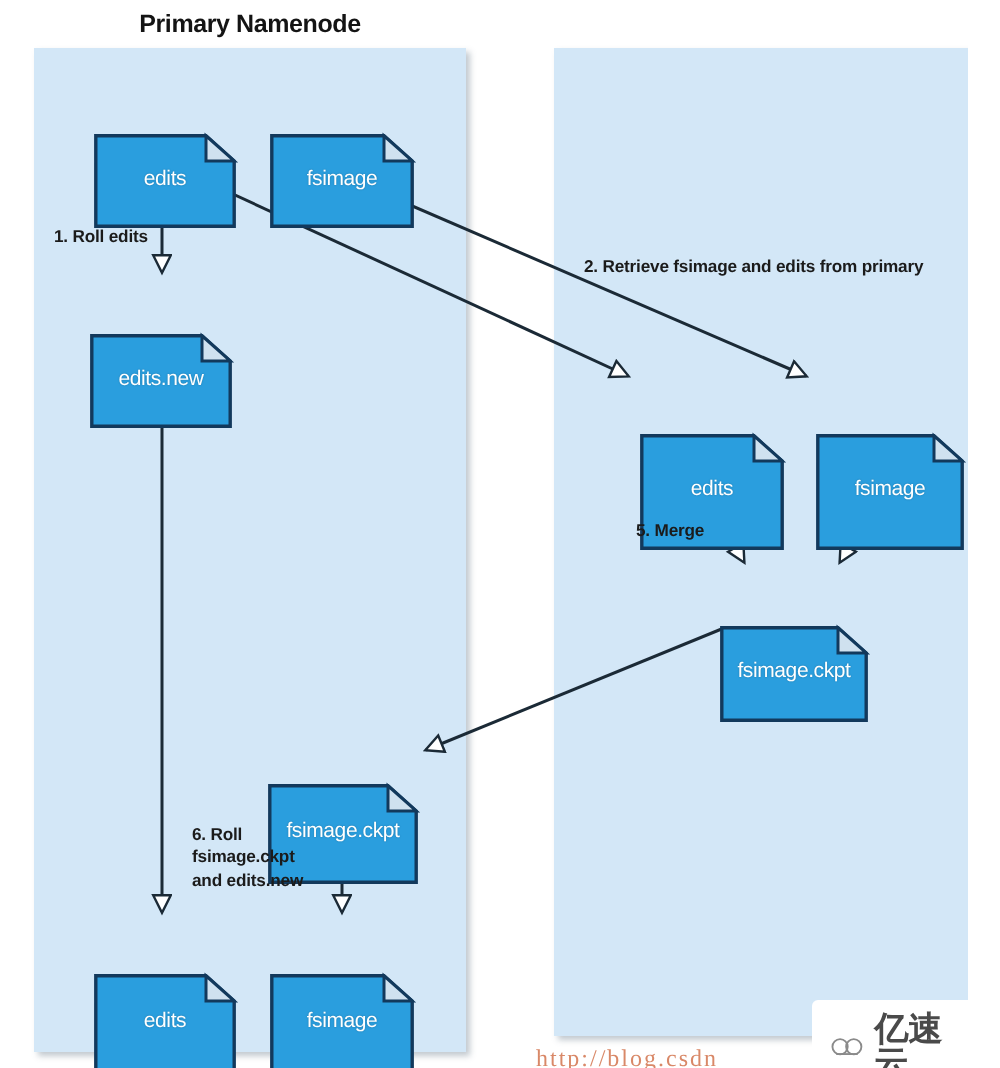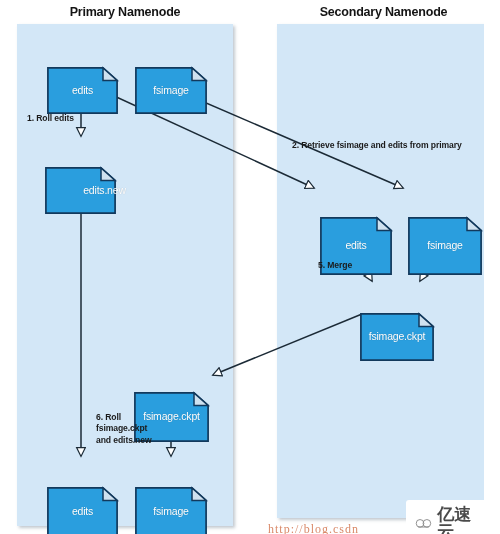--- a/index.html
+++ b/index.html
@@ -95,21 +95,20 @@
 </style>
 </head>
 <body>
 
 <div id="stage">
 
   <div class="panel" style="left:17px; top:24px; width:216px; height:502px;"></div>
   <div class="panel" style="left:277px; top:24px; width:213px; height:494px;"></div>
 
   <div class="panel-title" style="left:17px; top:5px; width:216px;">Primary Namenode</div>
-  <div class="panel-title" style="left:277px; top:5px; width:213px;">Secondary Namenode</div>
 
   <svg class="edge-layer" viewBox="0 0 500 534" width="500" height="534">
     <defs>
       <marker id="arrowOpen" markerWidth="11" markerHeight="11" refX="9.2" refY="5.2" orient="auto" markerUnits="userSpaceOnUse">
         <path d="M0.8,0.8 L9.6,5.2 L0.8,9.6 Z" fill="#ffffff" stroke="#1b2a36" stroke-width="1.2" stroke-linejoin="miter"></path>
       </marker>
     </defs>
     <g stroke="#1b2a36" stroke-width="1.5" fill="none">
 
       <line x1="81" y1="90" x2="81" y2="136" marker-end="url(#arrowOpen)"></line>
@@ -139,21 +138,21 @@
   </div>
 
   <div class="doc" style="left:135px; top:43px; width:72px; height:47px;">
     <svg width="72" height="47" viewBox="0 0 72 47">
       <path d="M0.9,0.9 H57 L71.1,13.5 V46.1 H0.9 Z" fill="#2a9ede" stroke="#12395c" stroke-width="1.7"></path>
       <path d="M57,0.9 V13.5 H71.1 Z" fill="#cfe1ef" stroke="#12395c" stroke-width="1.5"></path>
     </svg>
     <div class="doc-label">fsimage</div>
   </div>
 
-  <div class="doc" style="left:45px; top:143px; width:71px; height:47px;padding-left:48px;">
+  <div class="doc" style="left:45px; top:143px; width:71px; height:47px;">
     <svg width="71" height="47" viewBox="0 0 71 47">
       <path d="M0.9,0.9 H56 L70.1,13.5 V46.1 H0.9 Z" fill="#2a9ede" stroke="#12395c" stroke-width="1.7"></path>
       <path d="M56,0.9 V13.5 H70.1 Z" fill="#cfe1ef" stroke="#12395c" stroke-width="1.5"></path>
     </svg>
     <div class="doc-label">edits.new</div>
   </div>
 
   <div class="doc" style="left:320px; top:193px; width:72px; height:58px;">
     <svg width="72" height="58" viewBox="0 0 72 58">
       <path d="M0.9,0.9 H57 L71.1,13.5 V57.1 H0.9 Z" fill="#2a9ede" stroke="#12395c" stroke-width="1.7"></path>
@@ -197,21 +196,21 @@
   <div class="doc" style="left:135px; top:463px; width:72px; height:50px;">
     <svg width="72" height="50" viewBox="0 0 72 50">
       <path d="M0.9,0.9 H57 L71.1,13.5 V49.1 H0.9 Z" fill="#2a9ede" stroke="#12395c" stroke-width="1.7"></path>
       <path d="M57,0.9 V13.5 H71.1 Z" fill="#cfe1ef" stroke="#12395c" stroke-width="1.5"></path>
     </svg>
     <div class="doc-label">fsimage</div>
   </div>
 
   <div class="step-label" style="left:27px; top:113px;">1. Roll edits</div>
 
-  <div class="step-label" style="left:292px; top:140px;">2. Retrieve fsimage and edits from primary</div>
+  <div class="step-label" style="left:292px; top:128px;">2. Retrieve fsimage and edits from primary</div>
 
   <div class="step-label" style="left:318px; top:260px;">5. Merge</div>
 
 
   <div class="step-label" style="left:96px; top:412px;">6. Roll
 fsimage.ckpt
 and edits.new</div>
 
   <div class="wm-url" style="left:268px; top:509px;">http://blog.csdn</div>
 

